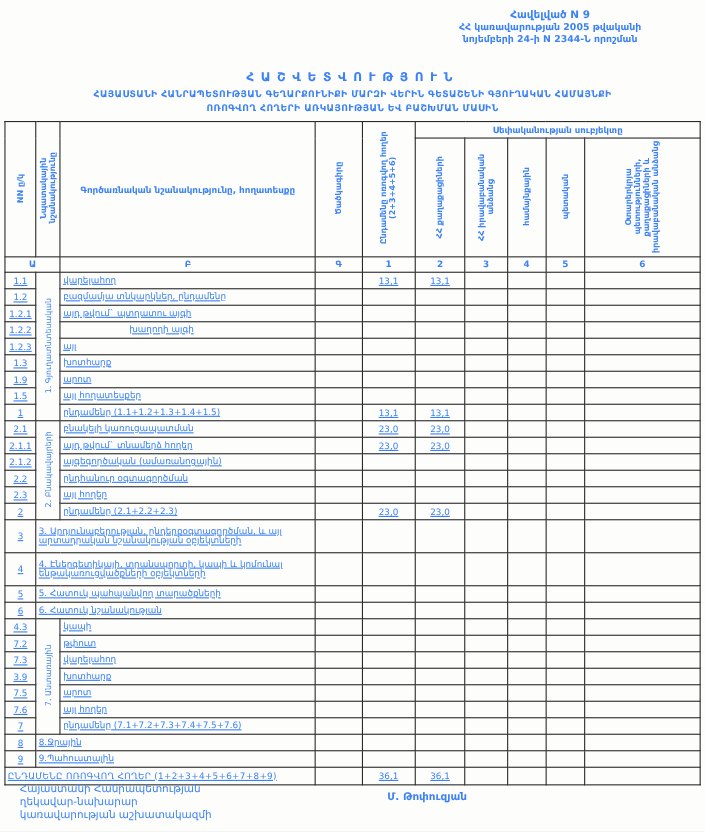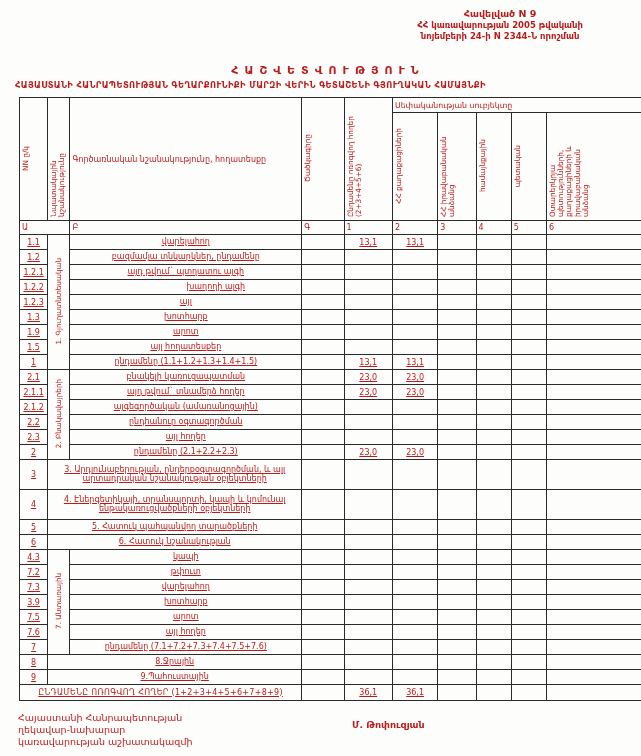--- a/index.html
+++ b/index.html
@@ -4,80 +4,79 @@
 <style>
   * { box-sizing: border-box; }
   html, body { margin: 0; padding: 0; }
   body { background: #e8e8e6; }
   .page {
     position: relative;
     width: 641px; height: 756px;
     margin: 0 auto;
     background: #fdfdfc;
     font-family: "DejaVu Sans", sans-serif;
-    color: #b91c1c;
+    color: #3b82f6;
     overflow: hidden;
-    padding-left: 15px;
   }
   .appendix-block {
     width: max-content;
     margin: 8px 58px 0 auto;
     text-align: center;
     font-weight: bold;
     font-size: 8.5px;
     line-height: 1.3;
   }
   .appendix-block .apx-line1 { font-size: 9.5px; }
   .report-title {
     margin-top: 22px;
     text-align: center;
     font-weight: bold;
     font-size: 11px;
     letter-spacing: 6px;
   }
   .report-subtitle {
     margin-top: 3px;
-    text-align: left;
+    text-align: center;
     font-weight: bold;
     font-size: 8.3px;
     letter-spacing: 0.4px;
   }
   table.report {
     border-collapse: collapse;
     table-layout: fixed;
     width: 633px;
     margin: 7px 0 0 4px;
     font-size: 8px;
   }
   table.report th, table.report td {
     border: 1px solid #2a2a2a;
     padding: 0 2px;
     overflow: hidden;
     vertical-align: middle;
   }
-  table.report th { font-weight: normal; text-align: left; }
+  table.report th { font-weight: bold; text-align: center; }
   .h1 th.ownergroup { height: 15px; font-size: 7.8px; }
   .h2 th { height: 108px; }
   .vertcell { text-align: center; padding: 1px; }
   .vtext {
     display: inline-block;
     writing-mode: vertical-rl;
     transform: rotate(180deg);
     line-height: 1.12;
     white-space: normal;
     font-size: 7.3px;
   }
   .h1 .vtext { max-height: 118px; }
   .h2 .vtext { max-height: 102px; }
   .seclabel { max-height: 100%; font-size: 7.2px; }
   .letters th { height: 14px; font-size: 8px; }
   tbody tr { height: 15px; text-decoration: underline; }
   tbody tr.tall { height: 30px; }
   td.nn { text-align: center; }
-  td.label { text-align: center; line-height: 1.1; }
+  td.label { text-align: left; line-height: 1.1; }
   td.label.indent { padding-left: 62px; }
   td.val { text-align: center; }
   tr.total-row { height: 16px; }
   td.total-label { padding-left: 52px; letter-spacing: 0.3px; }
   .footer-block {
     position: absolute;
     left: 18px; top: 712px;
     font-weight: normal;
     font-size: 9.5px;
     line-height: 1.28;
@@ -95,20 +94,21 @@
 <div class="page">
 
   <div class="appendix-block">
     <div class="apx-line1">Հավելված N 9</div>
     <div>ՀՀ կառավարության 2005 թվականի</div>
     <div>նոյեմբերի 24-ի N 2344-Ն որոշման</div>
   </div>
 
   <div class="report-title">ՀԱՇՎԵՏՎՈՒԹՅՈՒՆ</div>
   <div class="report-subtitle">ՀԱՅԱՍՏԱՆԻ ՀԱՆՐԱՊԵՏՈՒԹՅԱՆ ԳԵՂԱՐՔՈՒՆԻՔԻ ՄԱՐԶԻ ՎԵՐԻՆ ԳԵՏԱՇԵՆԻ ԳՅՈՒՂԱԿԱՆ ՀԱՄԱՅՆՔԻ</div>
+  <div class="report-subtitle">ՈՌՈԳՎՈՂ ՀՈՂԵՐԻ ԱՌԿԱՅՈՒԹՅԱՆ ԵՎ ԲԱՇԽՄԱՆ ՄԱՍԻՆ</div>
 
   <table class="report">
     <colgroup>
       <col style="width:28px">
         <col style="width:22px">
         <col style="width:230px">
       <col style="width:42px">
         <col style="width:48px">
         <col style="width:45px">
       <col style="width:38px">

